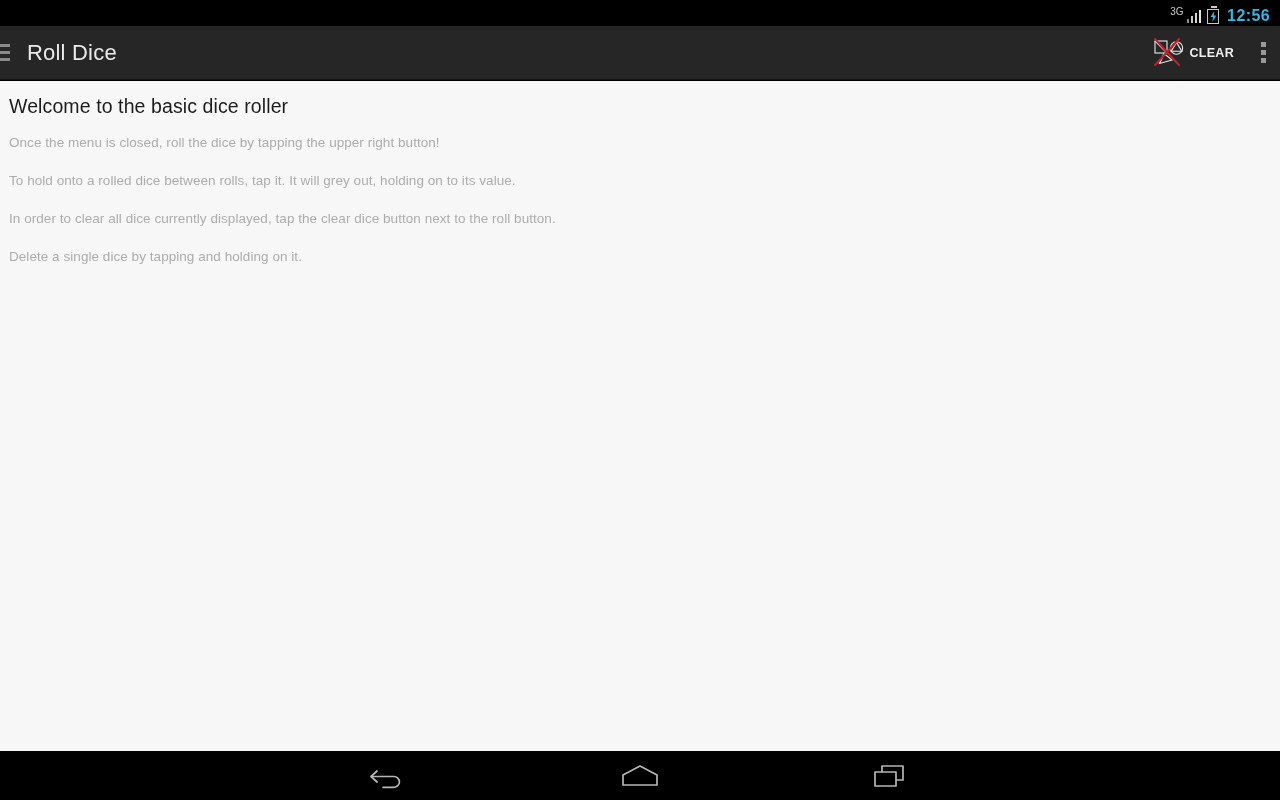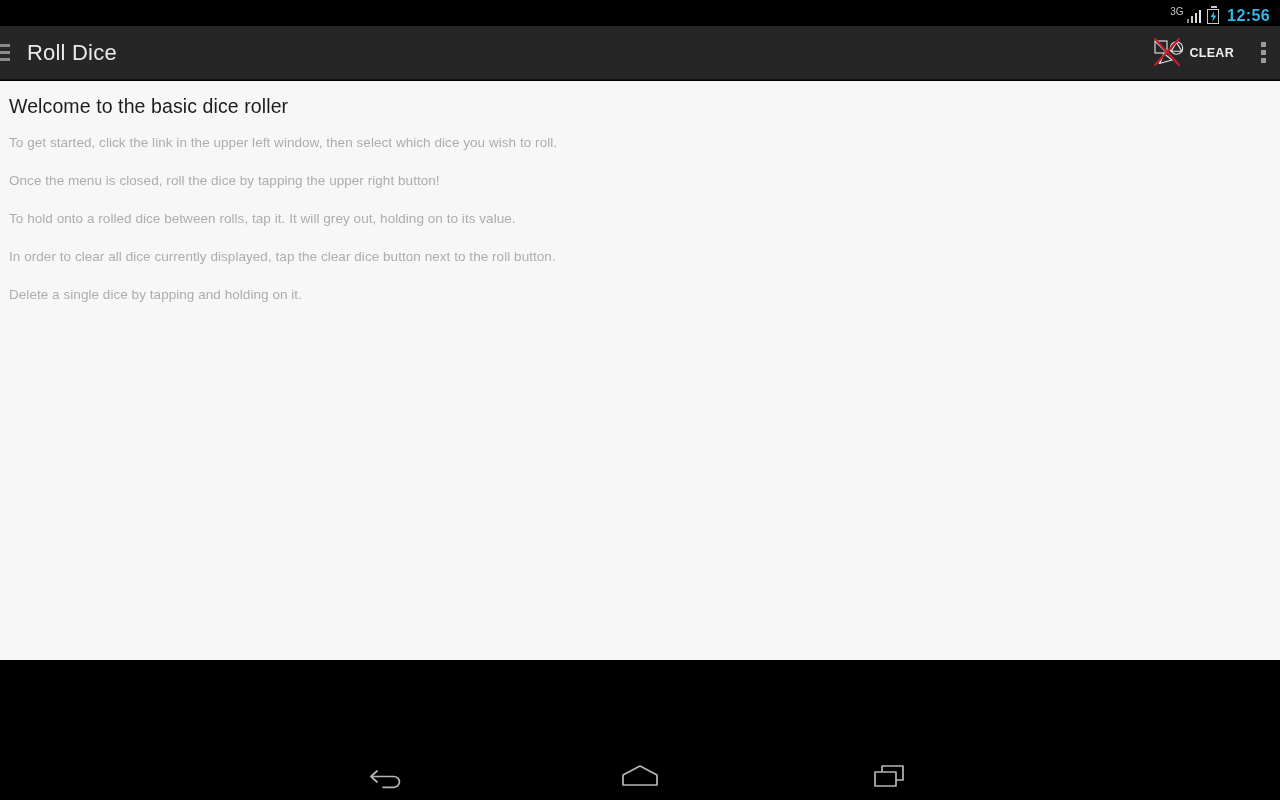--- a/index.html
+++ b/index.html
@@ -80,21 +80,21 @@
   .dice-icon{ width:36px; height:34px; display:block; }
   .overflow{
     display:flex; flex-direction:column; justify-content:center;
     align-items:center; gap:3px; padding:0 14px; height:54px; cursor:pointer;
   }
   .overflow span{ display:block; width:5px; height:5px; background:#9a9a9a; }
 
   
   .content{
     position:absolute; top:81px; left:0;
-    width:1280px; height:579px;
+    width:1280px; height:670px;
     background:#f7f7f7;
   }
   .page-heading{
     font-size:19.5px; color:#1d1d1d; font-weight:400;
     padding:14px 0 0 9px; letter-spacing:.1px;
   }
   .instructions{ padding:18px 0 0 9px; }
   .instruction{
     font-size:13.5px; color:#adadad; line-height:1;
     margin-bottom:24.5px; letter-spacing:.05px;
@@ -180,21 +180,20 @@
         <span></span>
         <span></span>
     </div>
 
   </div>
 </div>
 
 <div class="content">
   <div class="page-heading">Welcome to the basic dice roller</div>
   <div class="instructions">
-    <p class="instruction">To get started, click the link in the upper left window, then select which dice you wish to roll.</p>
     <p class="instruction">Once the menu is closed, roll the dice by tapping the upper right button!</p>
     <p class="instruction">To hold onto a rolled dice between rolls, tap it. It will grey out, holding on to its value.</p>
     <p class="instruction">In order to clear all dice currently displayed, tap the clear dice button next to the roll button.</p>
     <p class="instruction">Delete a single dice by tapping and holding on it.</p>
   </div>
 </div>
 
 <div class="nav-bar">
 
   <div class="nav-btn">

